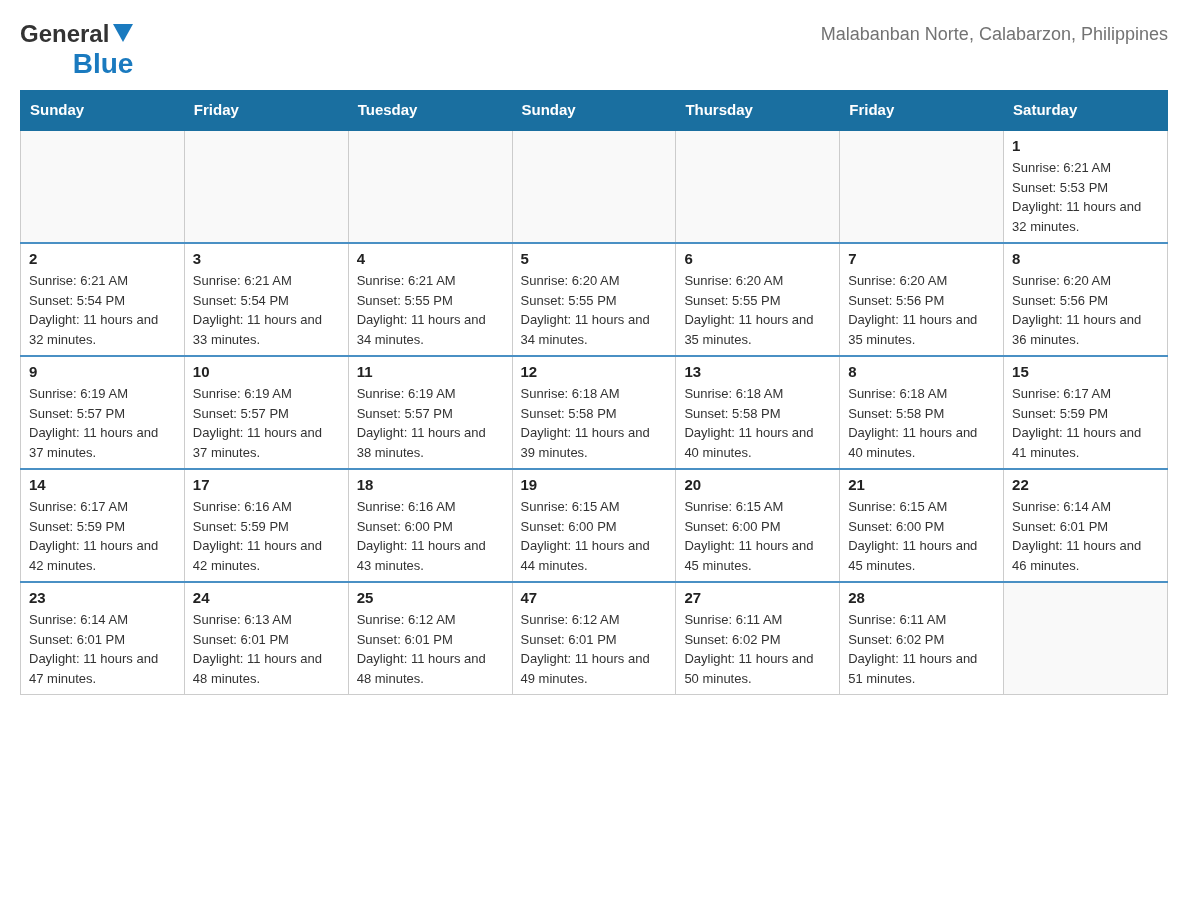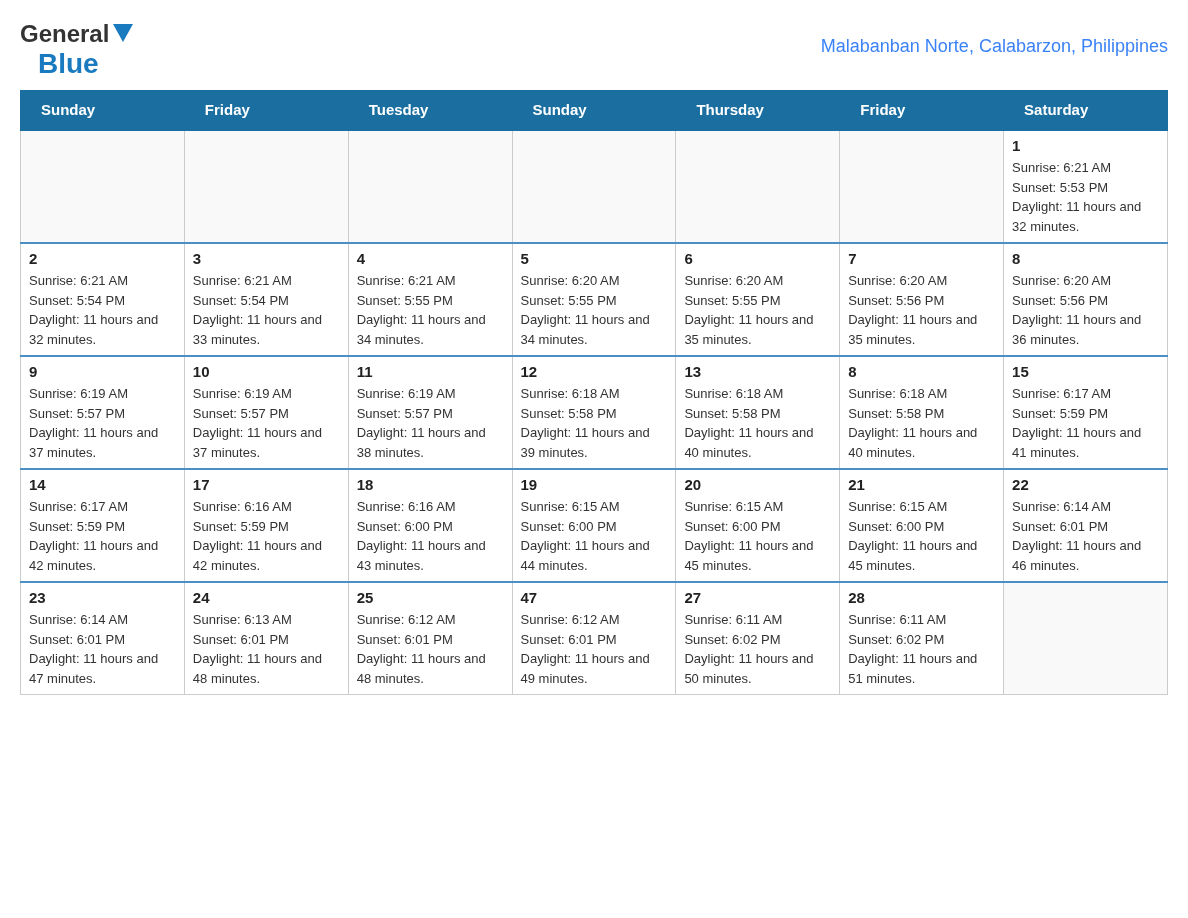--- a/index.html
+++ b/index.html
@@ -20,32 +20,32 @@
       text-align: right;
     }
     .month-title {
       font-size: 48px;
       font-weight: bold;
       color: #222;
       line-height: 1.1;
     }
     .location-title {
       font-size: 18px;
-      color: #3b82f6;
-      margin-top: 16px;
+      color: #737373;
+      margin-top: 4px;
     }
     .calendar {
       width: 100%;
       border-collapse: collapse;
       margin-top: 10px;
     }
     .calendar th {
       background-color: #1a6fa0;
       color: #fff;
-      padding: 10px 20px;
+      padding: 10px 9px;
       text-align: left;
       font-size: 15px;
       border: 1px solid #1a6fa0;
     }
     .calendar td {
       border: 1px solid #ccc;
       vertical-align: top;
       padding: 6px 8px;
       width: 14.28%;
       min-height: 100px;
@@ -68,21 +68,21 @@
       font-size: 13px;
       color: #333;
       line-height: 1.5;
     }
     .empty-cell {
       background: #f9f9f9;
     }
     .logo-wrapper {
       display: flex;
       flex-direction: column;
-      align-items: flex-start;
+      align-items: flex-end;
     }
     .logo-line1 {
       display: flex;
       align-items: center;
     }
     .logo-line2 {
       display: flex;
       align-items: center;
       margin-left: 4px;
     }

